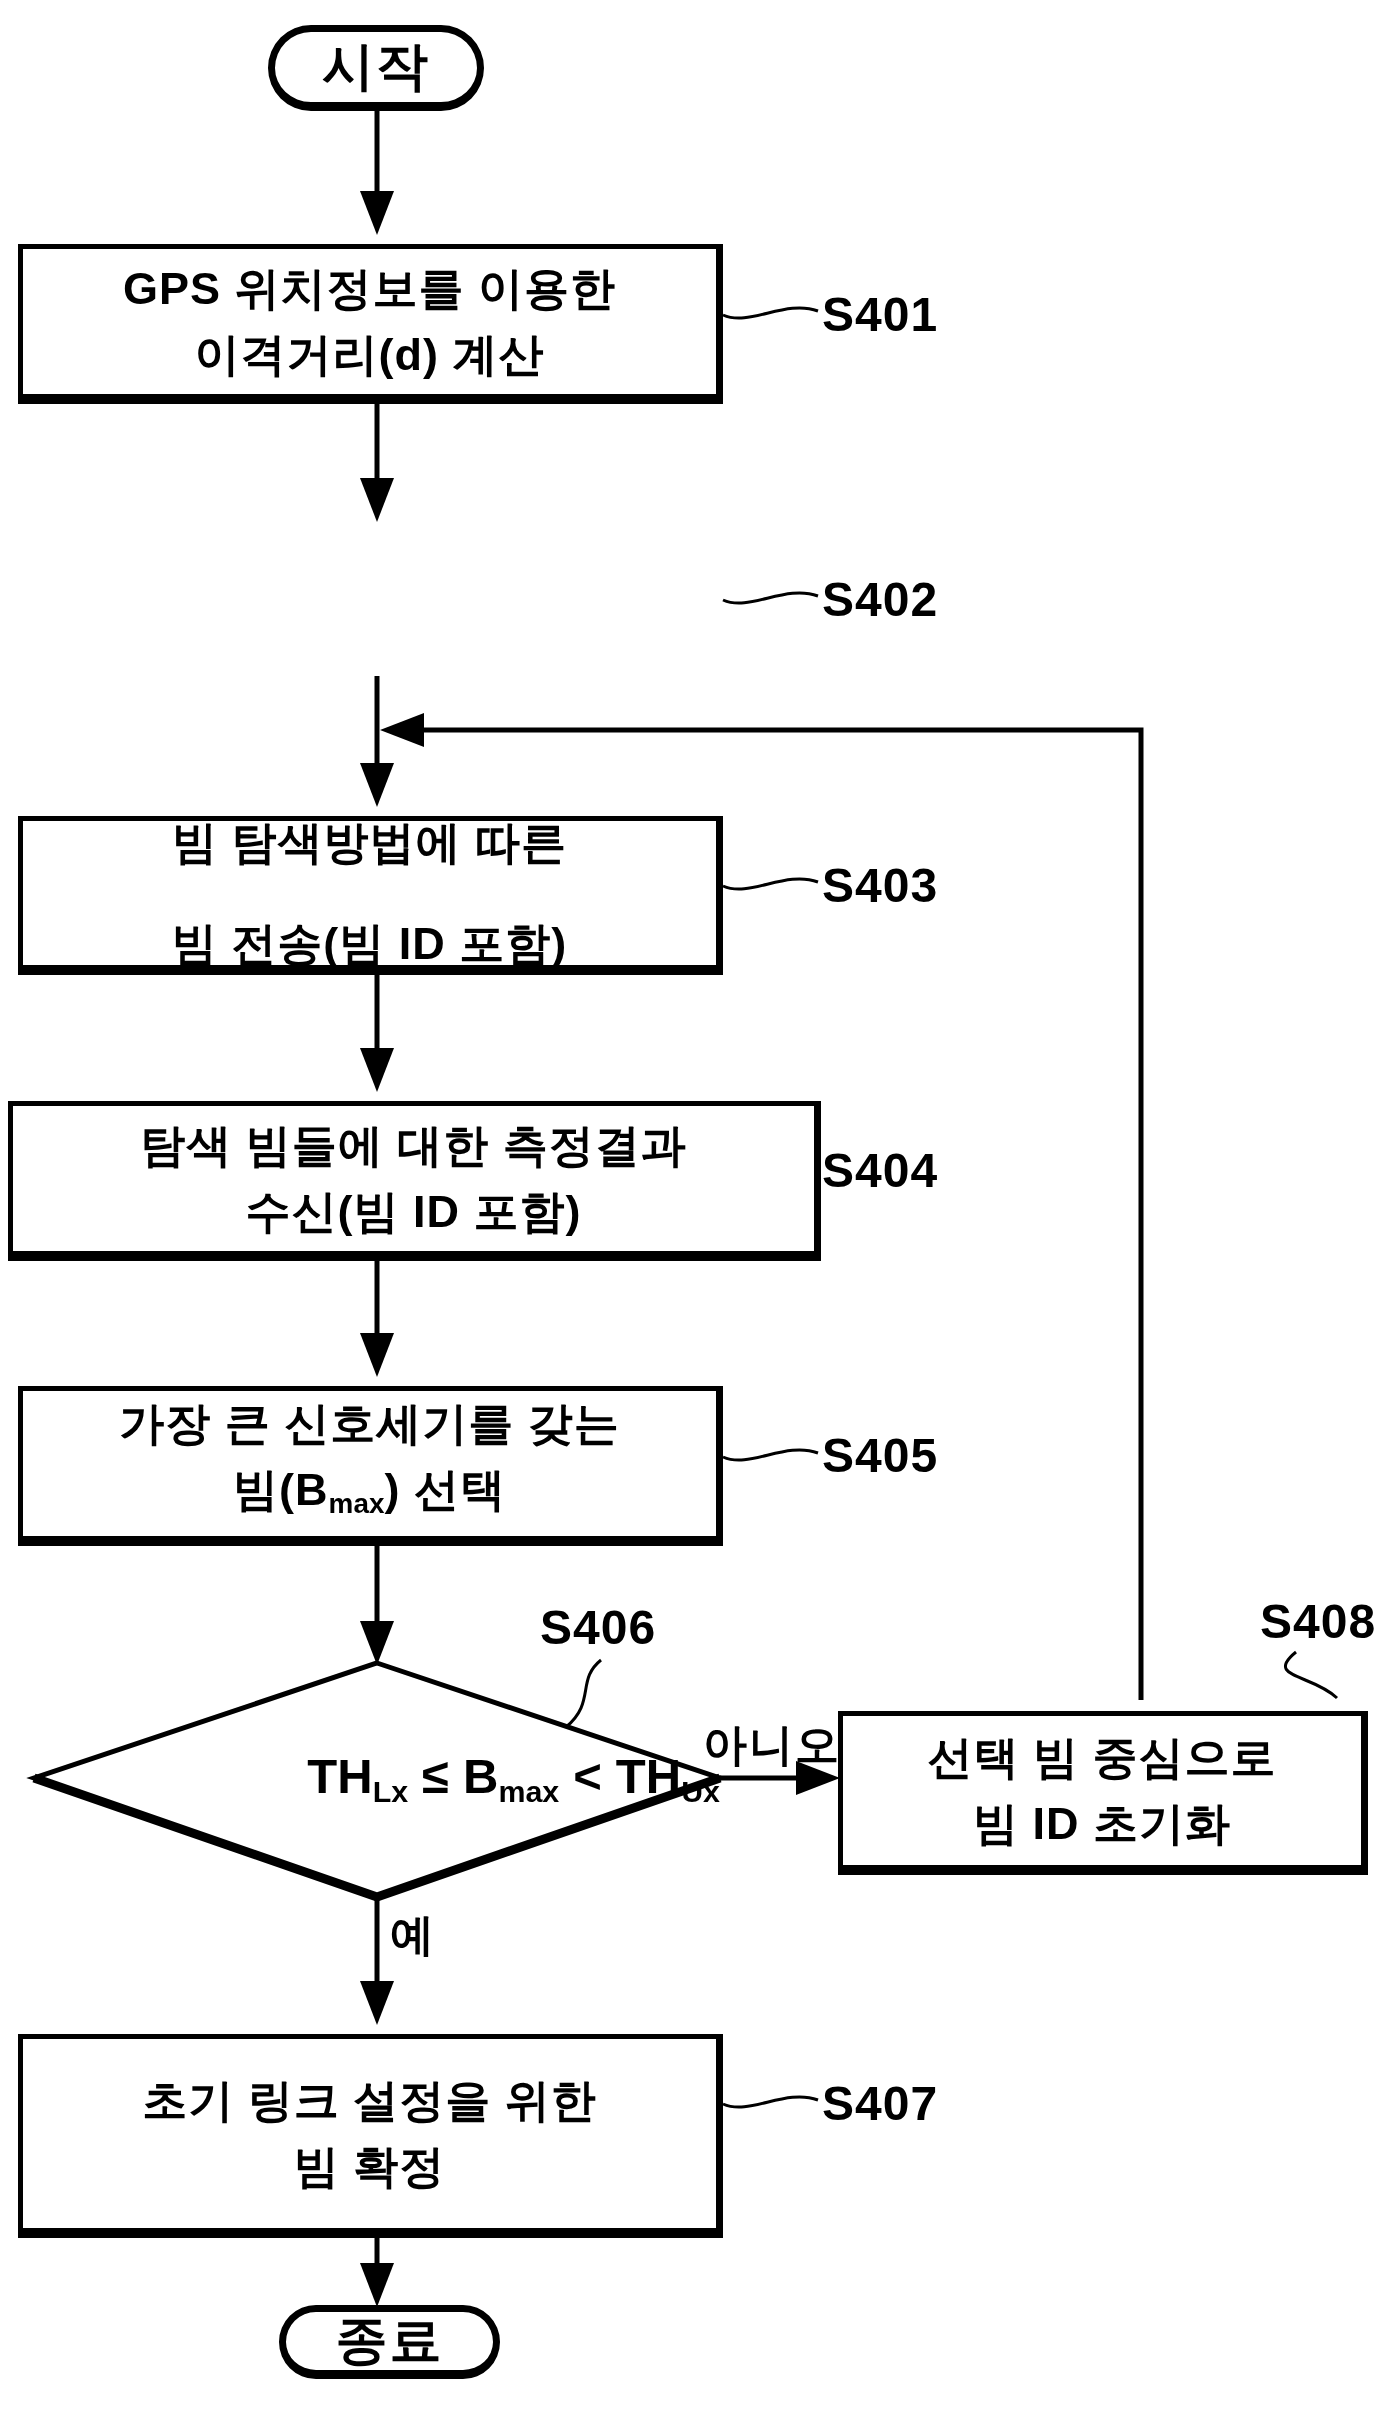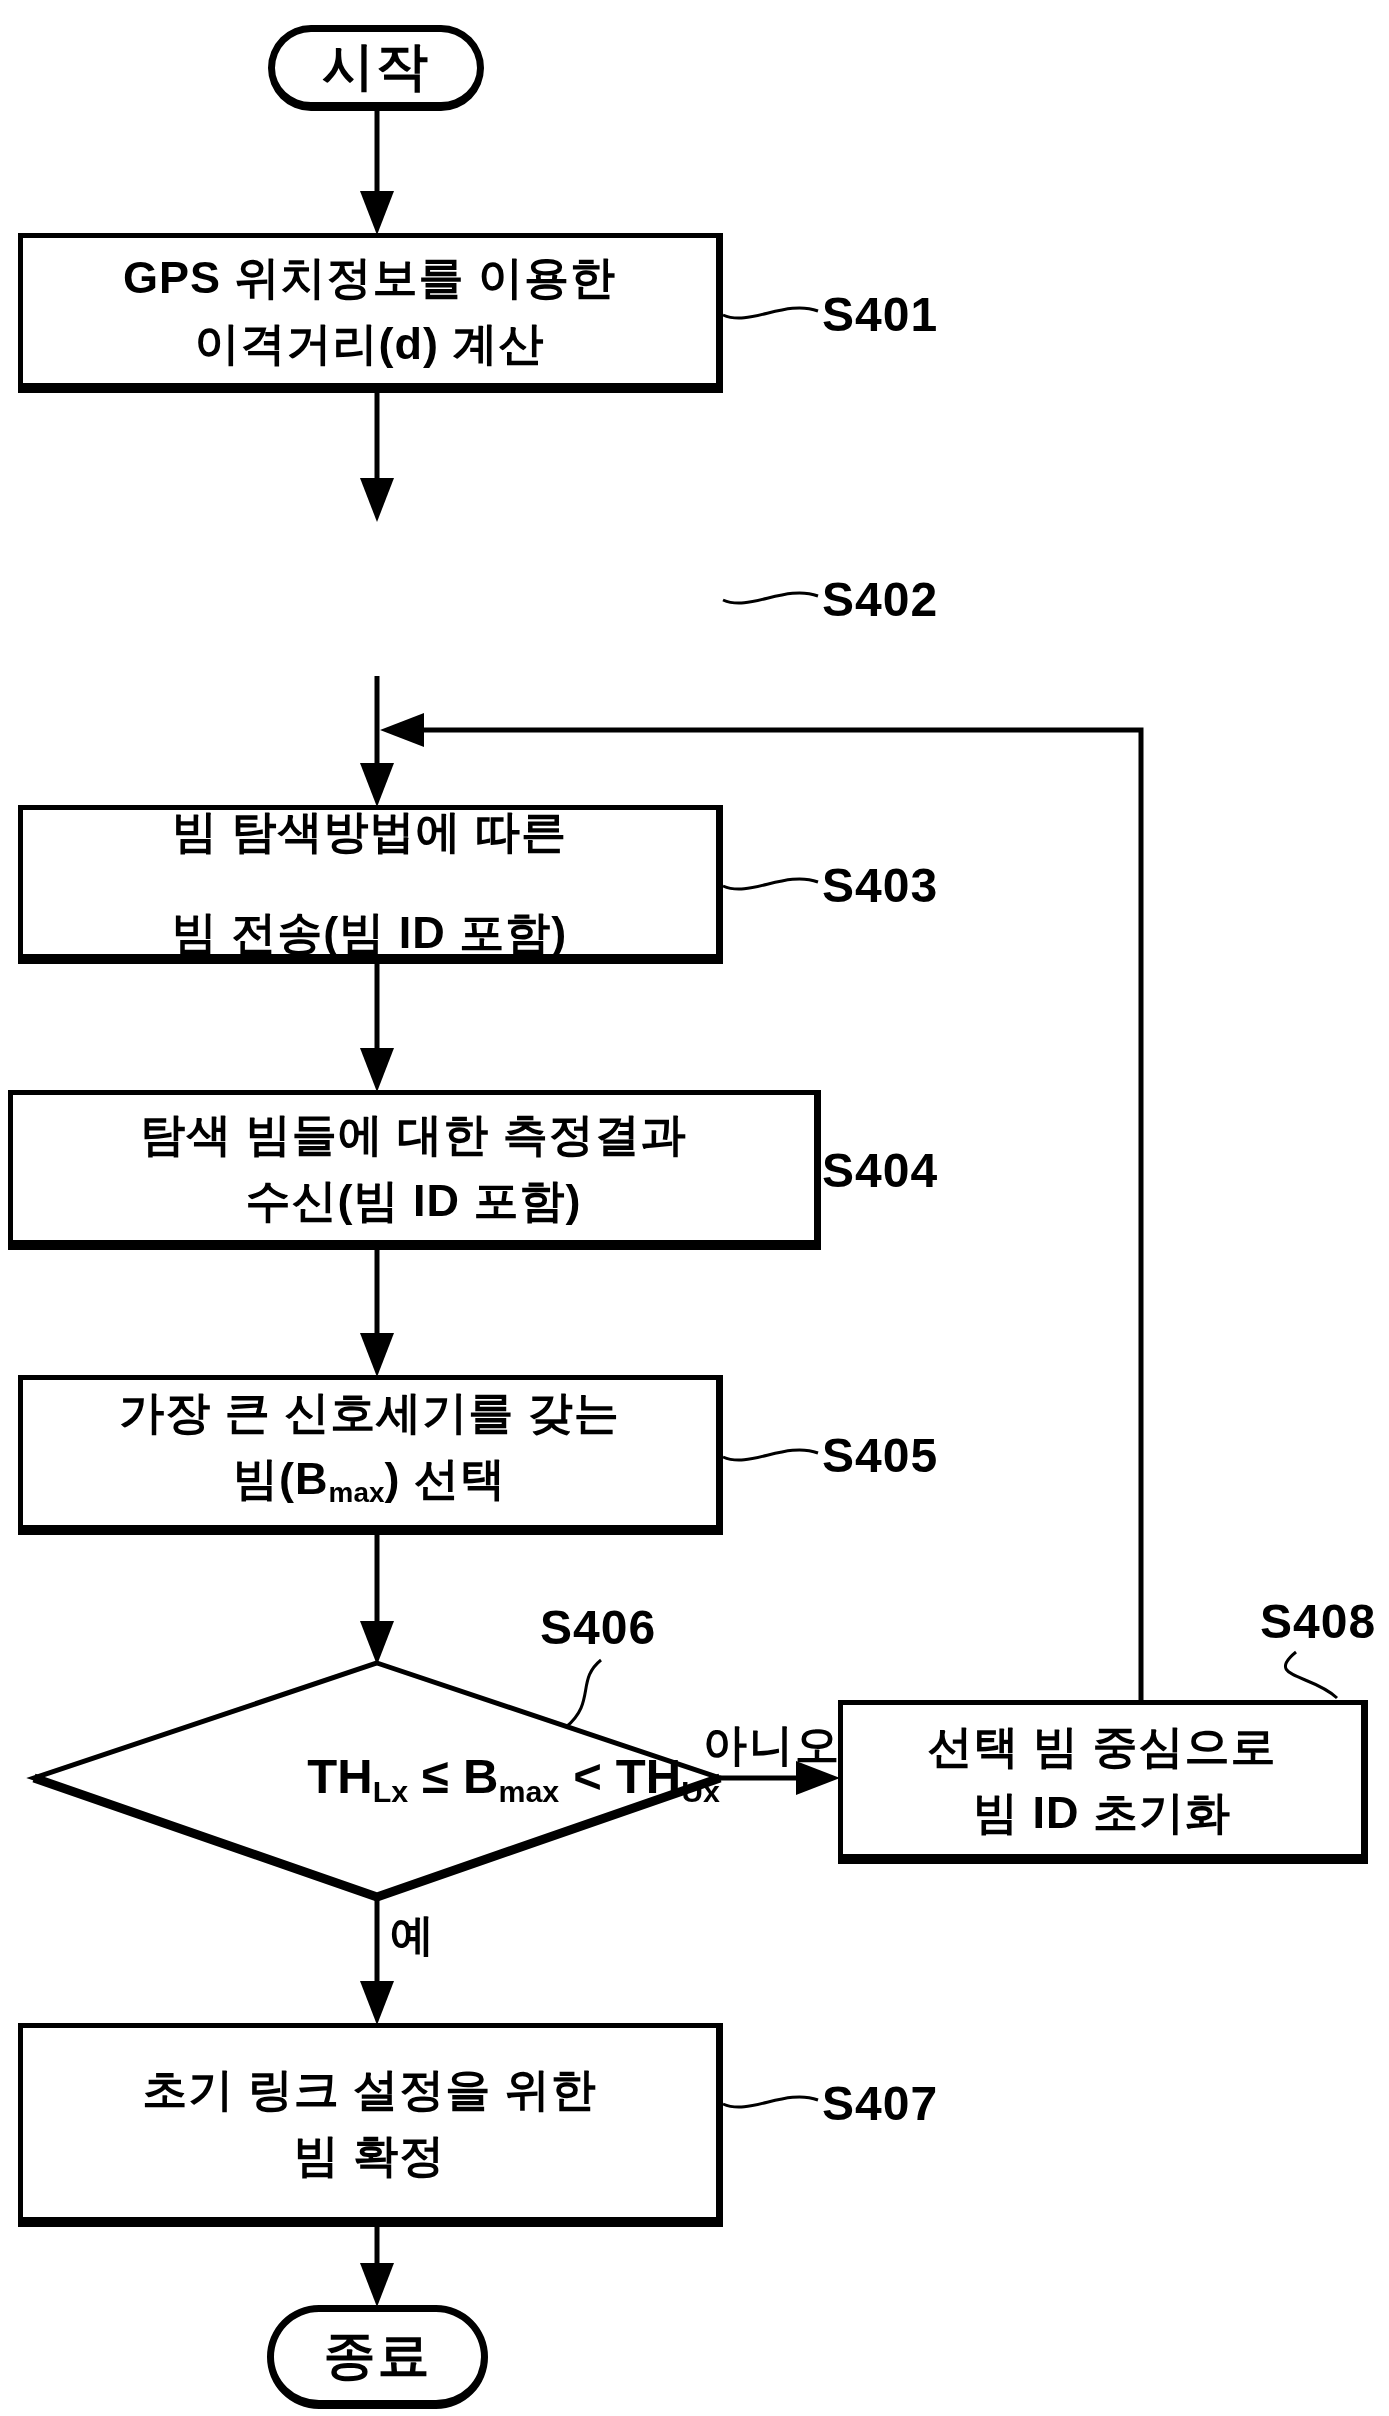--- a/index.html
+++ b/index.html
@@ -7,36 +7,37 @@
     position:relative;width:1389px;height:2416px;background:#ffffff;overflow:hidden;
     font-family:"Liberation Sans","DejaVu Sans",sans-serif;color:#000;
   }
   .wires{position:absolute;left:0;top:0;}
   .box{
     position:absolute;box-sizing:border-box;background:#fff;
     border:5px solid #000;border-right-width:7px;border-bottom-width:10px;
     display:flex;flex-direction:column;align-items:center;justify-content:center;
     text-align:center;font-size:45px;line-height:66px;font-weight:600;letter-spacing:1px;
     white-space:nowrap;
+    margin-top:11px;
   }
   #box-s401{left:18px;top:233px;width:705px;height:160px;}
   #box-s402{left:18px;top:519px;width:705px;height:160px;}
   #box-s403{left:18px;top:805px;width:705px;height:159px;gap:35px;}
   #box-s404{left:8px;top:1090px;width:813px;height:160px;}
   #box-s405{left:18px;top:1375px;width:705px;height:160px;}
   #box-s407{left:18px;top:2023px;width:705px;height:204px;}
   #box-s408{left:838px;top:1700px;width:530px;height:164px;}
   .oval{
     position:absolute;box-sizing:border-box;background:#fff;
     border:7px solid #000;border-bottom-width:9px;border-radius:999px;
     display:flex;align-items:center;justify-content:center;
     font-size:52px;font-weight:600;letter-spacing:2px;
   }
   #oval-start{left:268px;top:25px;width:216px;height:86px;}
-  #oval-end{left:267px;top:2305px;width:221px;height:104px;}
+  #oval-end{left:279px;top:2305px;width:221px;height:74px;}
   .tag{
     position:absolute;font-size:48px;font-weight:700;letter-spacing:1px;white-space:nowrap;
   }
   #tag-s401{left:822px;top:287px;}
   #tag-s402{left:822px;top:572px;}
   #tag-s403{left:822px;top:858px;}
   #tag-s404{left:822px;top:1143px;}
   #tag-s405{left:822px;top:1428px;}
   #tag-s406{left:540px;top:1600px;}
   #tag-s407{left:822px;top:2076px;}

